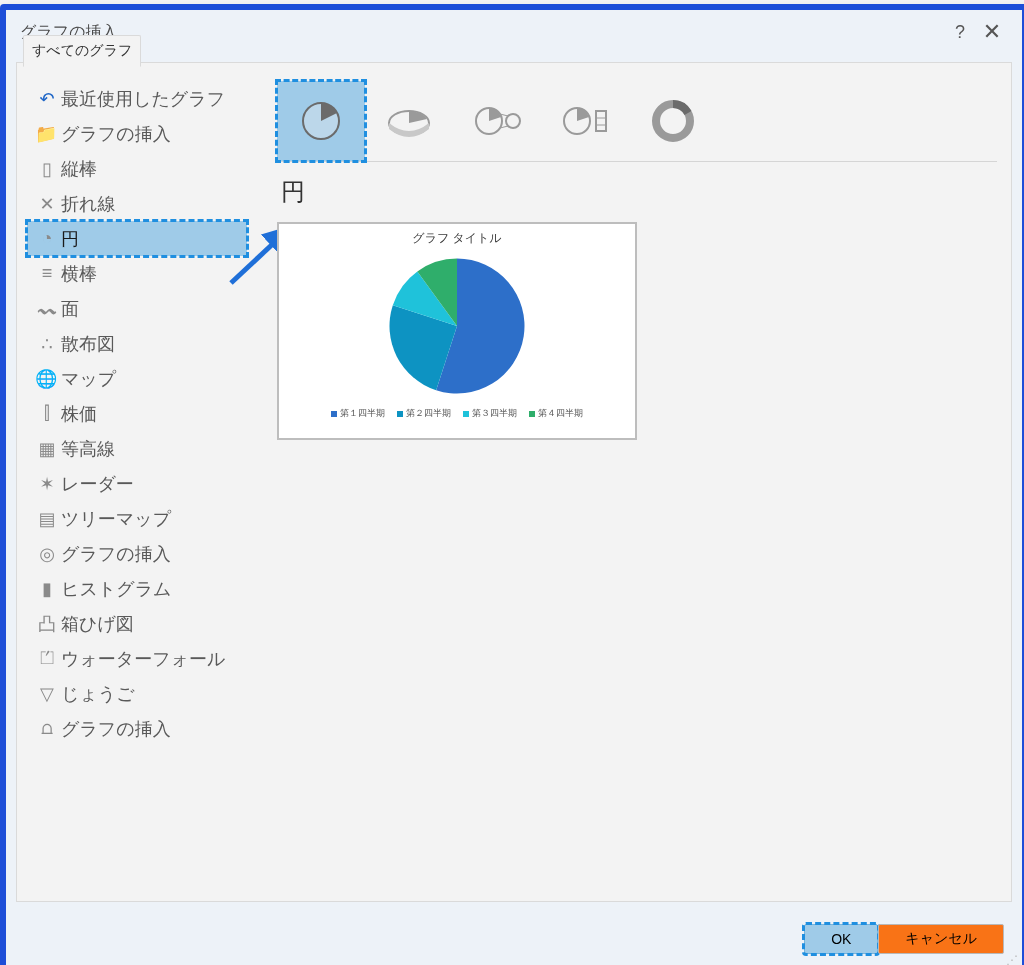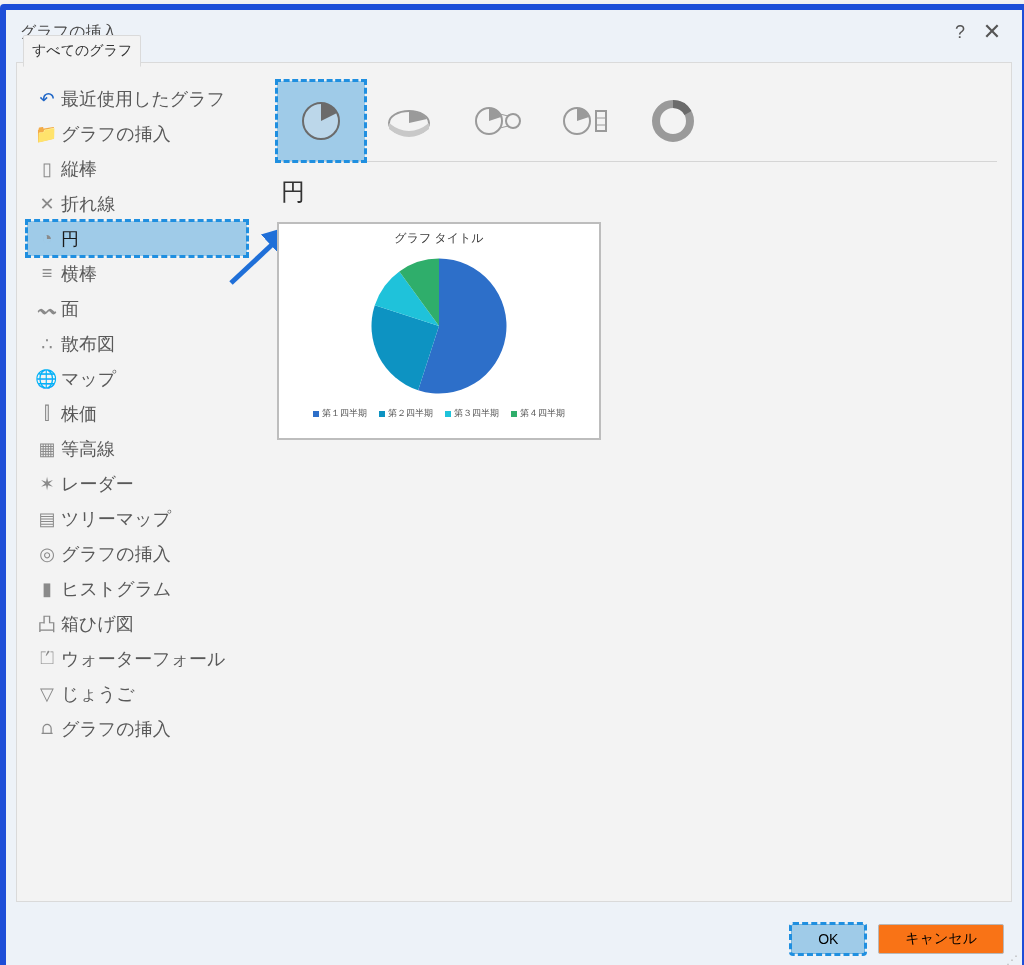--- a/index.html
+++ b/index.html
@@ -21,30 +21,30 @@
   .sidebar .item.selected{background:#9fcbe8;color:#1a1a1a;}
   .sidebar .item.highlighted{outline:3px dashed #1f8fe0;outline-offset:-1px;}
 
   .main{position:absolute;left:260px;right:14px;top:18px;bottom:10px;}
   .subtypes{display:flex;align-items:center;height:80px;border-bottom:1px solid #d5d5d5;margin-bottom:14px;}
   .subtypes .st{width:88px;height:80px;display:flex;align-items:center;justify-content:center;cursor:pointer;}
   .subtypes .st svg{width:48px;height:44px;}
   .subtypes .st.selected{background:#9fcbe8;outline:3px dashed #1f8fe0;outline-offset:-1px;}
   .section-title{font-size:24px;color:#333;margin:6px 0 14px 4px;}
 
-  .preview{width:324px;height:218px;border:2px solid #bdbdbd;background:#fff;padding:6px;box-sizing:border-box;cursor:pointer;}
+  .preview{width:360px;height:218px;border:2px solid #bdbdbd;background:#fff;padding:6px;box-sizing:border-box;cursor:pointer;}
   .preview .ptitle{text-align:center;font-size:12px;color:#3a3a3a;margin-bottom:4px;}
   .preview svg.pie{display:block;margin:0 auto;}
   .preview .legend{display:flex;justify-content:center;gap:12px;font-size:9px;color:#555;margin-top:6px;text-align:center;}
   .preview .legend .li{display:flex;align-items:center;gap:3px;}
   .preview .legend .sw{width:6px;height:6px;display:inline-block;}
 
   .arrow{position:absolute;left:210px;top:154px;pointer-events:none;}
 
-  .footer{position:absolute;left:0;right:0;bottom:0;height:54px;display:flex;align-items:center;justify-content:flex-end;padding:0 18px;gap:13px;}
+  .footer{position:absolute;left:0;right:0;bottom:0;height:54px;display:flex;align-items:center;justify-content:flex-end;padding:0 18px;gap:0;}
   .footer button{height:30px;padding:0 26px;background:#f97316;border:1px solid #b8b8b8;border-radius:2px;font-size:14px;cursor:pointer;}
   .footer button.ok{background:#9fcbe8;outline:3px dashed #1f8fe0;outline-offset:-1px;border-color:#7ab5db;}
   .resize{position:absolute;right:2px;bottom:2px;color:#b8b8b8;font-size:12px;line-height:8px;letter-spacing:2px;}
 </style>
 </head>
 <body>
 
 <div class="dialog">
   <div class="titlebar">
     <div class="title">グラフの挿入</div>

